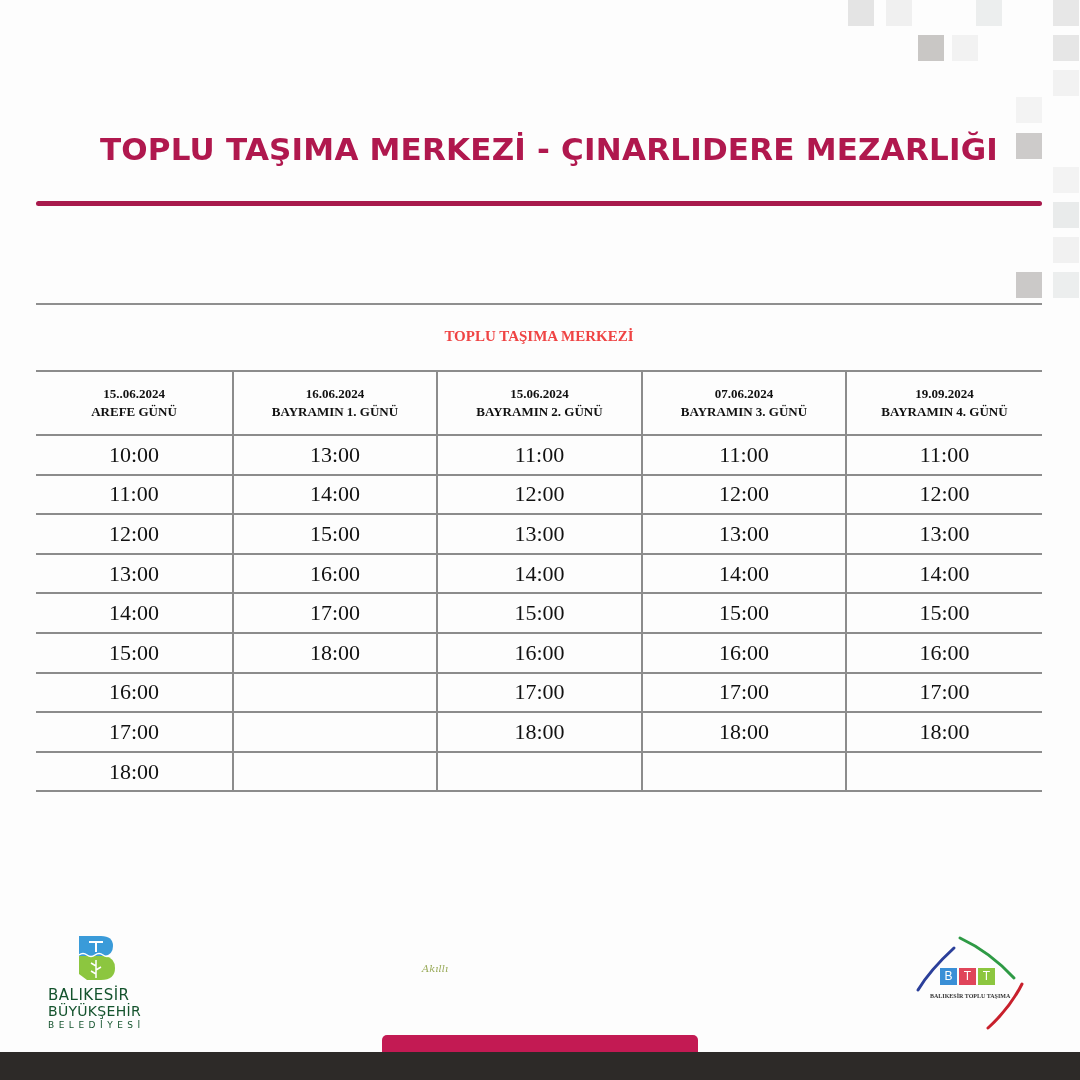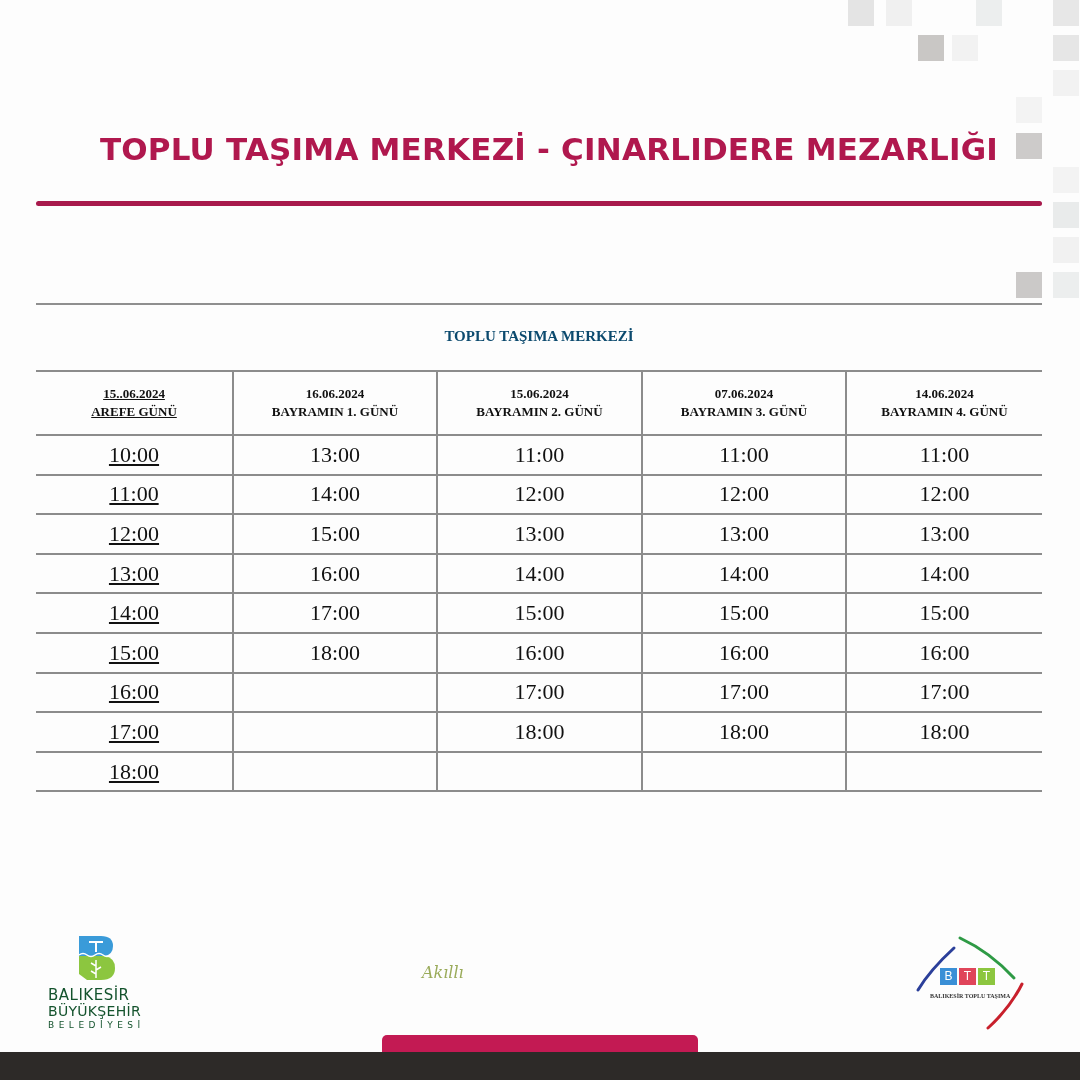--- a/index.html
+++ b/index.html
@@ -27,40 +27,40 @@
     left: 36px; width: 1006px; top: 201px;
     height: 5px; background: #a81a4c; border-radius: 3px;
   }
   .table-top-rule {
     position: absolute; left: 36px; width: 1006px; top: 303px;
     height: 2px; background: #8f8f8f;
   }
   .table-caption {
     position: absolute; left: 36px; width: 1006px; top: 328px;
     text-align: center;
-    color: #0c4a6e;
+    color: #ef4444;
     font-family: "Liberation Serif", serif;
     font-weight: bold;
     font-size: 15px;
   }
   table.schedule {
     position: absolute;
     left: 36px; top: 370px; width: 1006px;
     border-collapse: collapse;
     font-family: "Liberation Serif", serif;
     color: #111;
   }
   table.schedule th, table.schedule td {
     border-top: 2px solid #8c8c8c;
     border-bottom: 2px solid #8c8c8c;
     border-left: 2px solid #8c8c8c;
     text-align: center;
     vertical-align: middle;
   }
-  table.schedule th:first-child, table.schedule td:first-child { border-left: none; text-decoration: underline; }
+  table.schedule th:first-child, table.schedule td:first-child { border-left: none; }
   table.schedule th {
     height: 64px;
     font-size: 13px;
     font-weight: bold;
     line-height: 18px;
   }
   table.schedule td {
     height: 39.6px;
     font-size: 22px;
     font-weight: normal;
@@ -78,21 +78,21 @@
     position: absolute; left: 4px; color: #14532d;
     font-family: "DejaVu Sans", sans-serif;
   }
   .bbb-text1 { top: 56px; font-size: 15px; letter-spacing: 0.5px; }
   .bbb-text2 { top: 73px; font-size: 14px; letter-spacing: 0.3px; }
   .bbb-text3 { top: 90px; font-size: 9px; letter-spacing: 4.5px; }
 
   .logo-balkart { position: absolute; left: 418px; top: 950px; width: 250px; height: 60px; }
   .balkart-small {
     position: absolute; left: 4px; top: 13px;
-    color: #9aab5a; font-family: "DejaVu Serif", serif; font-style: italic; font-size: 16px;
+    color: #9aab5a; font-family: "DejaVu Serif", serif; font-style: italic; font-size: 10px;
   }
   .balkart-big {
     position: absolute; left: 64px; top: 0px;
     color: #1f5a7e; font-family: "DejaVu Serif", serif; font-style: italic;
     font-size: 40px; letter-spacing: 1px;
   }
 
   .logo-btt { position: absolute; left: 910px; top: 930px; width: 125px; height: 100px; }
   .btt-box {
     position: absolute; top: 38px; width: 17px; height: 17px;
@@ -154,21 +154,21 @@
         </th>
       <th>
           <div>15.06.2024</div>
           <div>BAYRAMIN 2. GÜNÜ</div>
         </th>
       <th>
           <div>07.06.2024</div>
           <div>BAYRAMIN 3. GÜNÜ</div>
         </th>
       <th>
-          <div>14.06.2024</div>
+          <div>19.09.2024</div>
           <div>BAYRAMIN 4. GÜNÜ</div>
         </th>
     </tr>
   </thead>
   <tbody>
     <tr>
       <td>10:00</td>
       <td>13:00</td>
       <td>11:00</td>
       <td>11:00</td>

